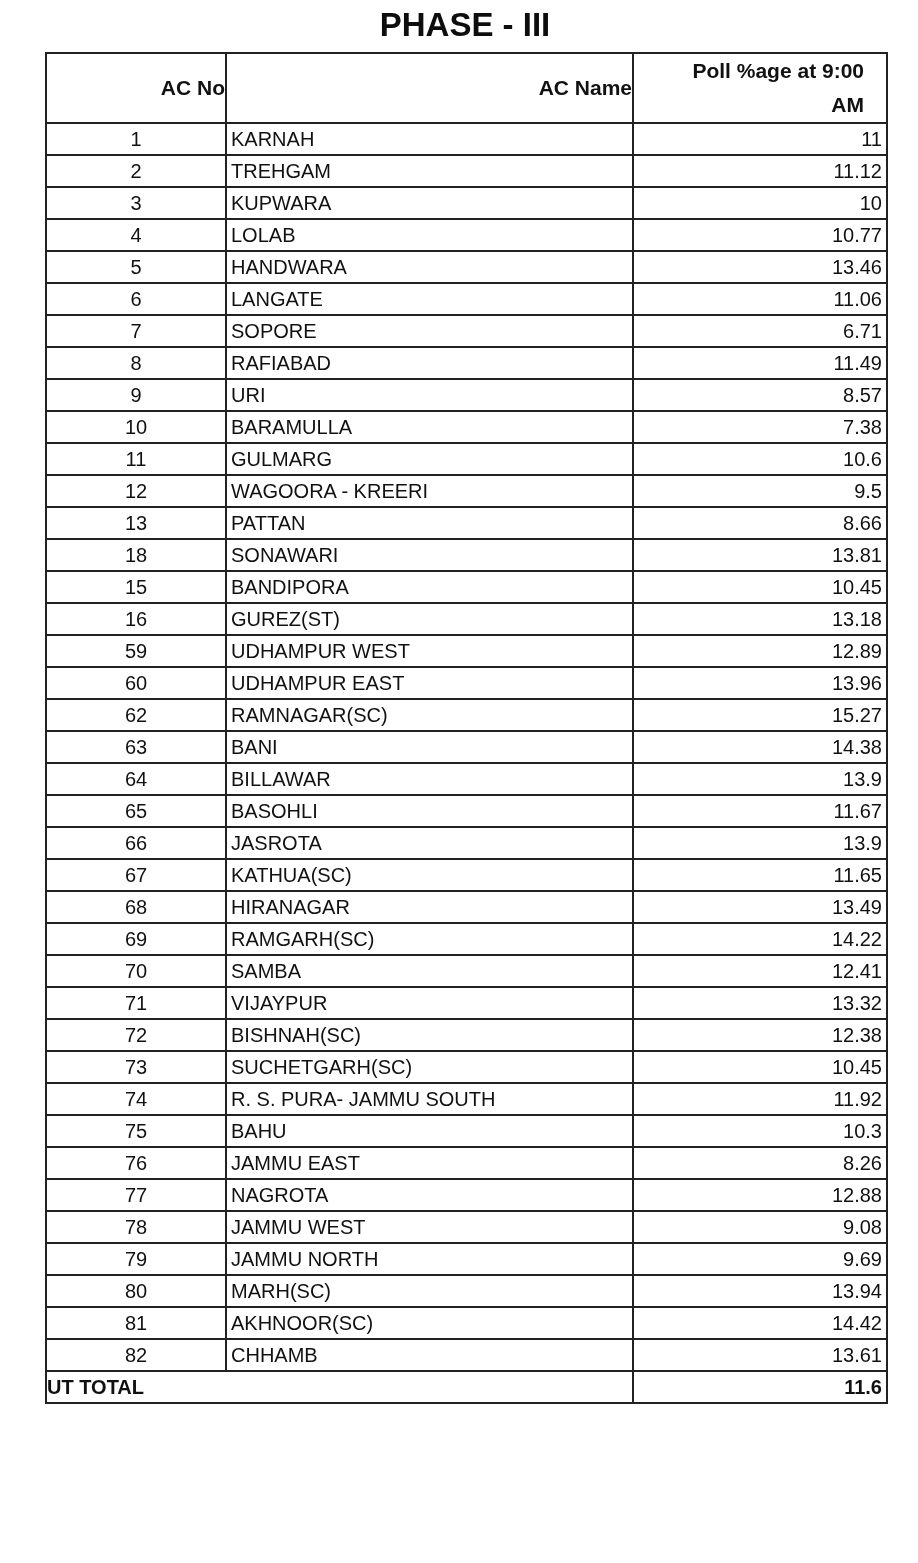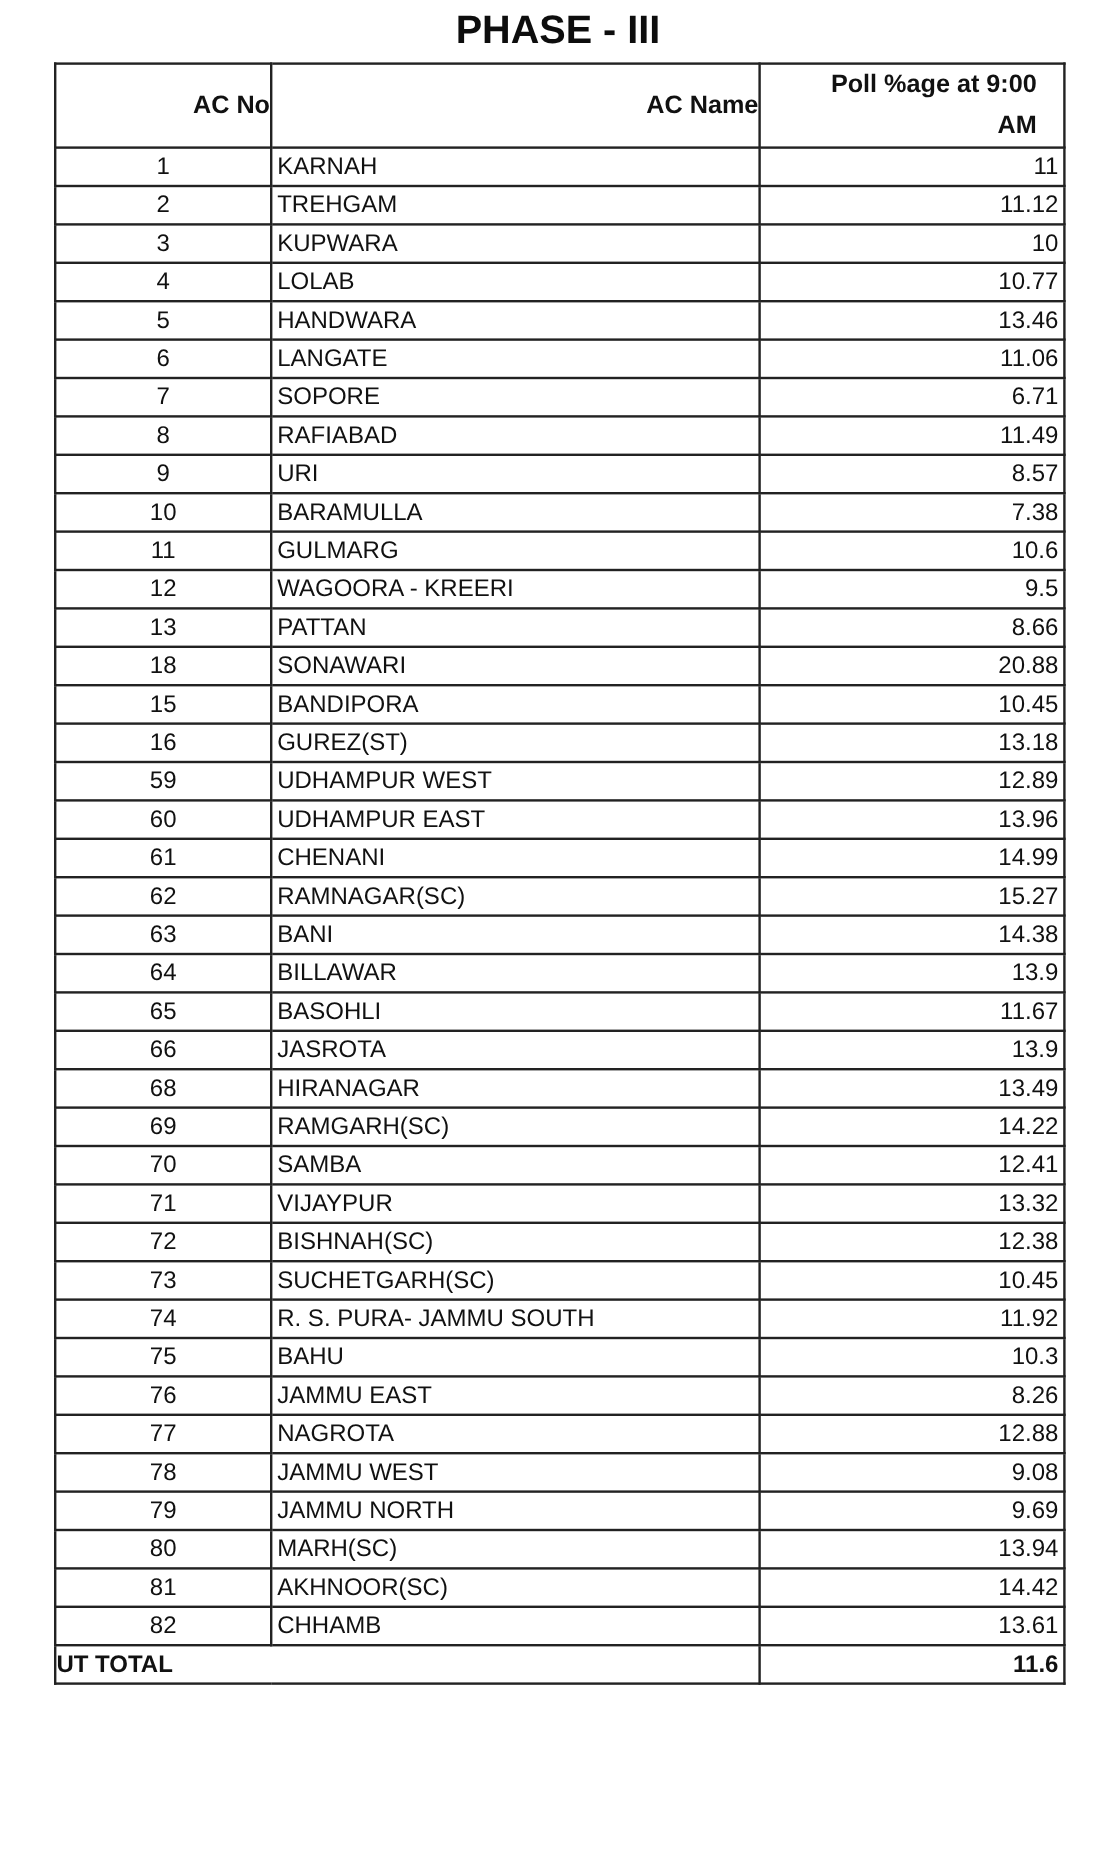--- a/index.html
+++ b/index.html
@@ -151,21 +151,21 @@
         <td class="val">9.5</td>
       </tr>
       <tr>
         <td class="no">13</td>
         <td class="name">PATTAN</td>
         <td class="val">8.66</td>
       </tr>
       <tr>
         <td class="no">18</td>
         <td class="name">SONAWARI</td>
-        <td class="val">20.88</td>
+        <td class="val">13.81</td>
       </tr>
       <tr>
         <td class="no">15</td>
         <td class="name">BANDIPORA</td>
         <td class="val">10.45</td>
       </tr>
       <tr>
         <td class="no">16</td>
         <td class="name">GUREZ(ST)</td>
         <td class="val">13.18</td>
@@ -174,25 +174,20 @@
         <td class="no">59</td>
         <td class="name">UDHAMPUR WEST</td>
         <td class="val">12.89</td>
       </tr>
       <tr>
         <td class="no">60</td>
         <td class="name">UDHAMPUR EAST</td>
         <td class="val">13.96</td>
       </tr>
       <tr>
-        <td class="no">61</td>
-        <td class="name">CHENANI</td>
-        <td class="val">14.99</td>
-      </tr>
-      <tr>
         <td class="no">62</td>
         <td class="name">RAMNAGAR(SC)</td>
         <td class="val">15.27</td>
       </tr>
       <tr>
         <td class="no">63</td>
         <td class="name">BANI</td>
         <td class="val">14.38</td>
       </tr>
       <tr>
@@ -202,20 +197,25 @@
       </tr>
       <tr>
         <td class="no">65</td>
         <td class="name">BASOHLI</td>
         <td class="val">11.67</td>
       </tr>
       <tr>
         <td class="no">66</td>
         <td class="name">JASROTA</td>
         <td class="val">13.9</td>
+      </tr>
+      <tr>
+        <td class="no">67</td>
+        <td class="name">KATHUA(SC)</td>
+        <td class="val">11.65</td>
       </tr>
       <tr>
         <td class="no">68</td>
         <td class="name">HIRANAGAR</td>
         <td class="val">13.49</td>
       </tr>
       <tr>
         <td class="no">69</td>
         <td class="name">RAMGARH(SC)</td>
         <td class="val">14.22</td>

